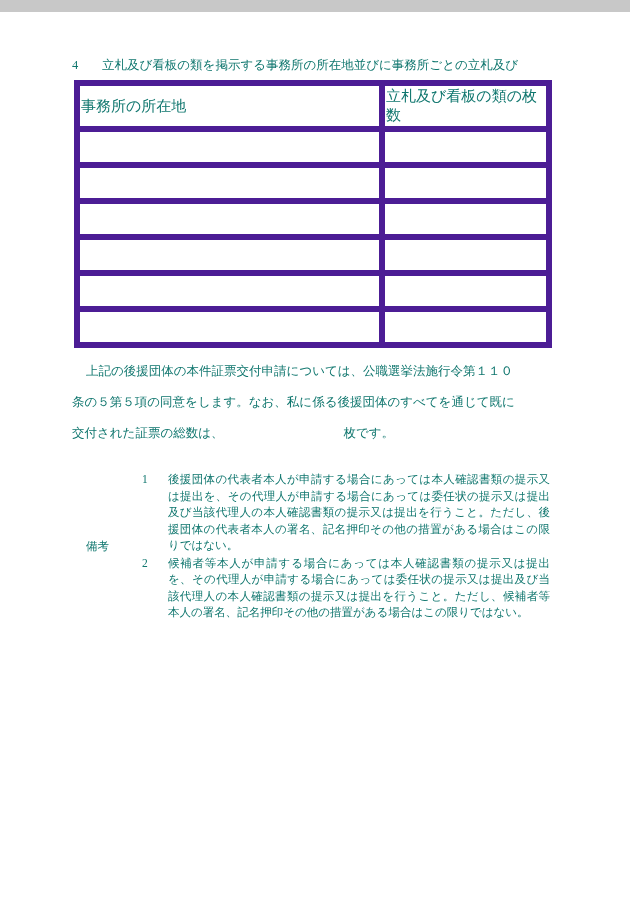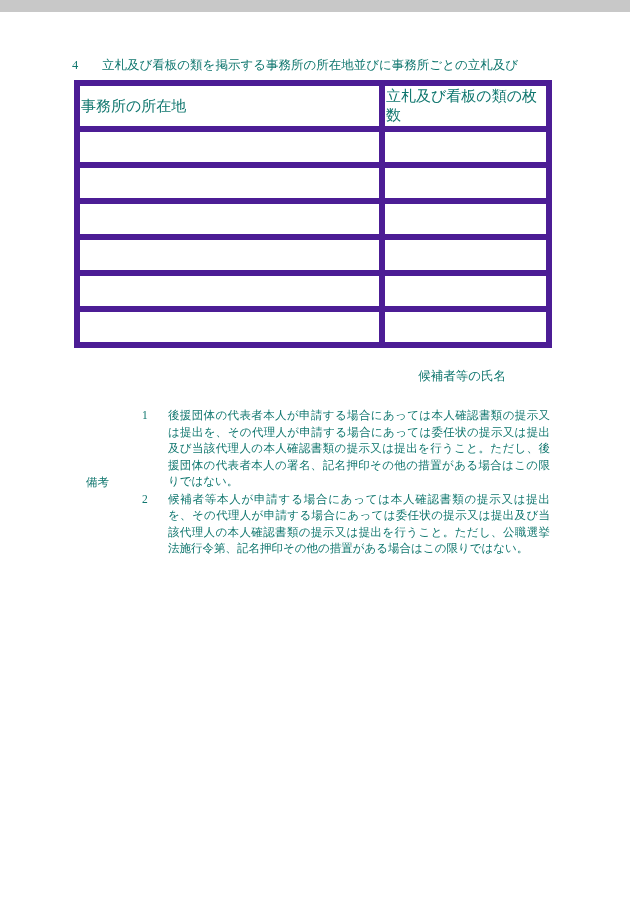--- a/index.html
+++ b/index.html
@@ -174,36 +174,38 @@
           <td></td>
           <td></td>
         </tr>
         <tr>
           <td></td>
           <td></td>
         </tr>
       </tbody>
     </table>
 
-
-
-    <div class="signature">
-      <span>候補者等の氏名</span>
+    <div class="consent">
+      <p class="first">上記の後援団体の本件証票交付申請については、公職選挙法施行令第１１０</p>
+      <p>条の５第５項の同意をします。なお、私に係る後援団体のすべてを通じて既に</p>
+      <p><span>交付された証票の総数は、</span><span class="blank-inline"></span><span>枚です。</span></p>
     </div>
+
+
 
     <div class="notes">
       <div class="notes-row">
         <div class="notes-label">備考</div>
         <div class="notes-items">
           <div class="note-item">
             <div class="note-num">1</div>
             <div class="note-text">後援団体の代表者本人が申請する場合にあっては本人確認書類の提示又は提出を、その代理人が申請する場合にあっては委任状の提示又は提出及び当該代理人の本人確認書類の提示又は提出を行うこと。ただし、後援団体の代表者本人の署名、記名押印その他の措置がある場合はこの限りではない。</div>
           </div>
           <div class="note-item">
             <div class="note-num">2</div>
-            <div class="note-text">候補者等本人が申請する場合にあっては本人確認書類の提示又は提出を、その代理人が申請する場合にあっては委任状の提示又は提出及び当該代理人の本人確認書類の提示又は提出を行うこと。ただし、公職選挙法施行令第、記名押印その他の措置がある場合はこの限りではない。</div>
+            <div class="note-text">候補者等本人が申請する場合にあっては本人確認書類の提示又は提出を、その代理人が申請する場合にあっては委任状の提示又は提出及び当該代理人の本人確認書類の提示又は提出を行うこと。ただし、候補者等本人の署名、記名押印その他の措置がある場合はこの限りではない。</div>
           </div>
         </div>
       </div>
     </div>
 
   </div>
 </div>
 
 </body></html>

